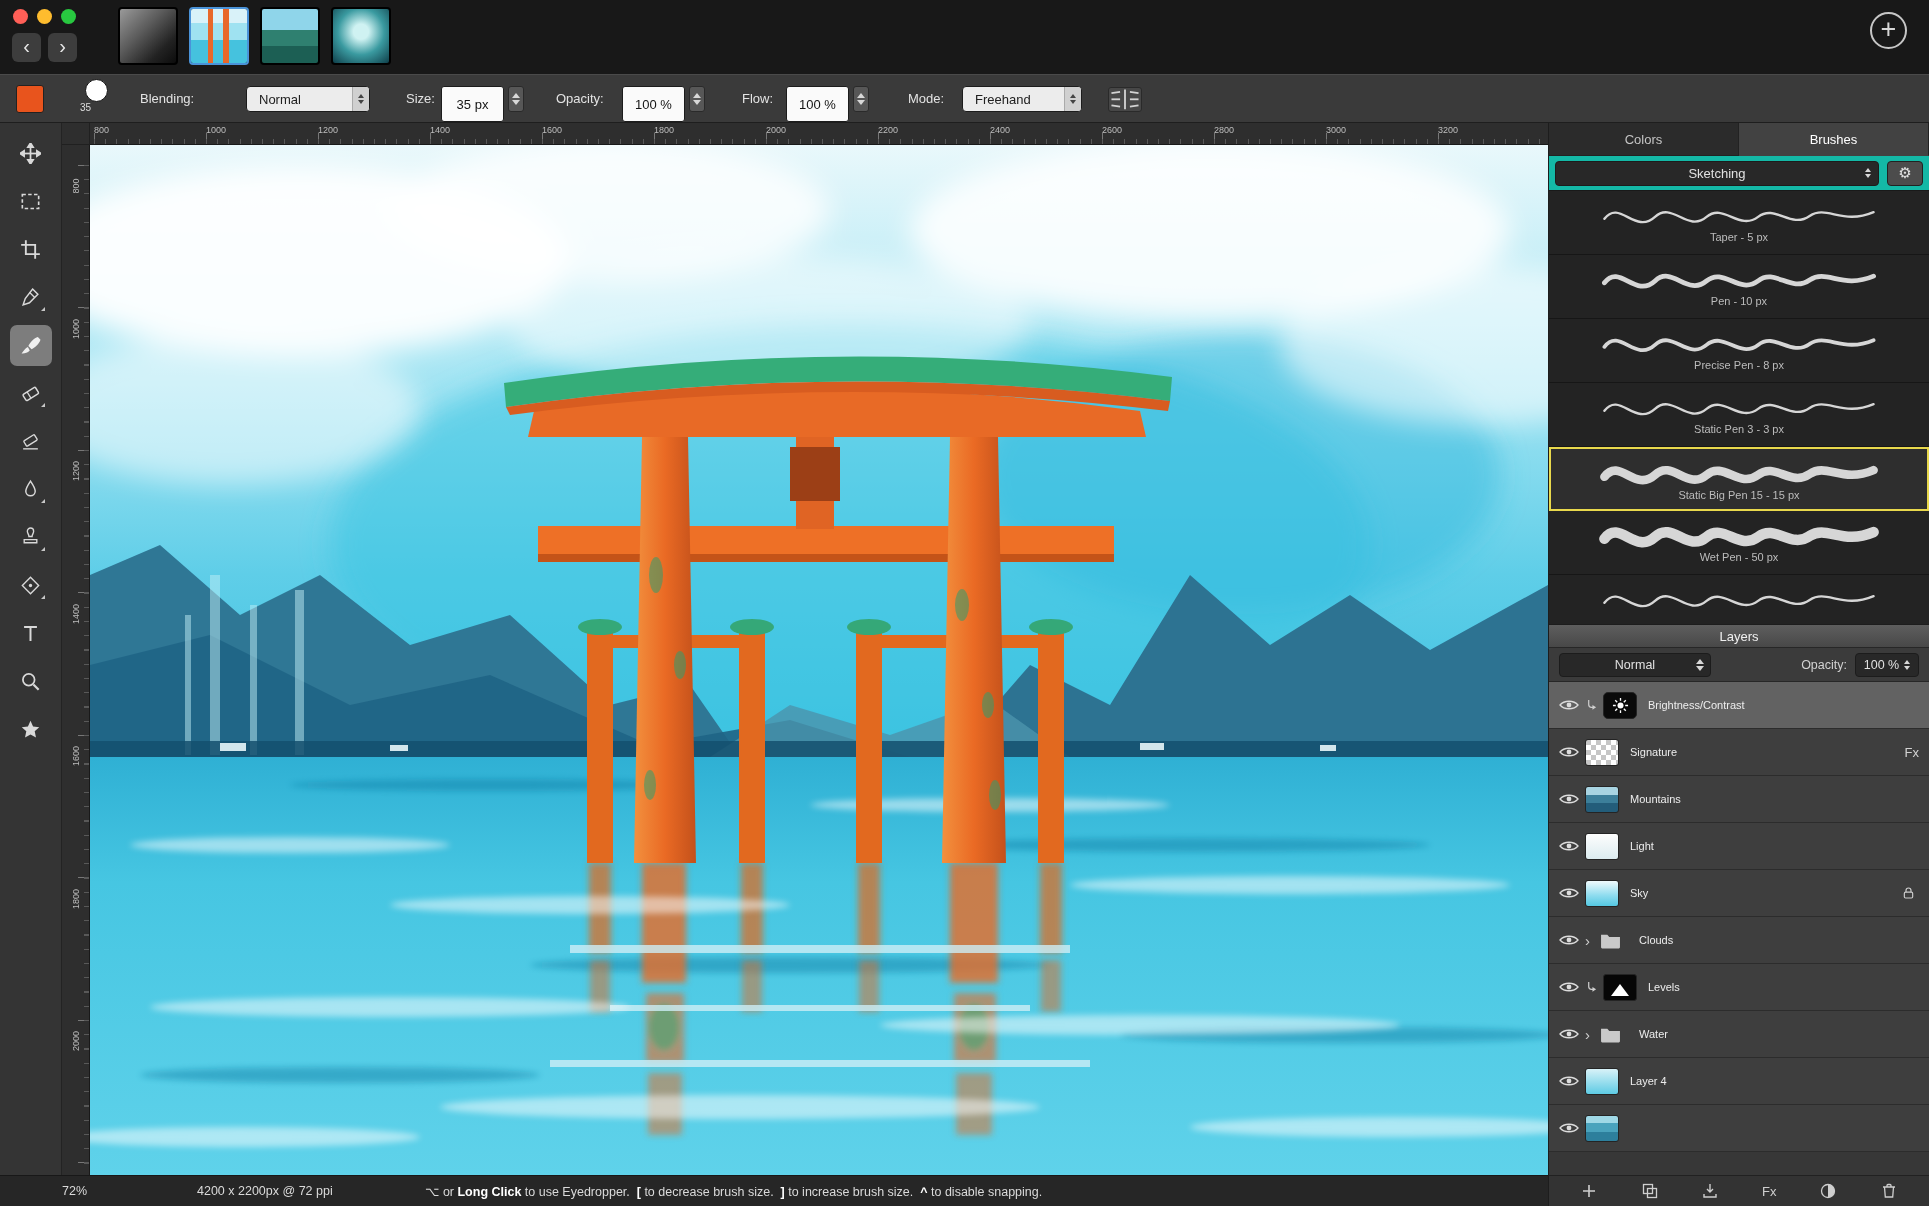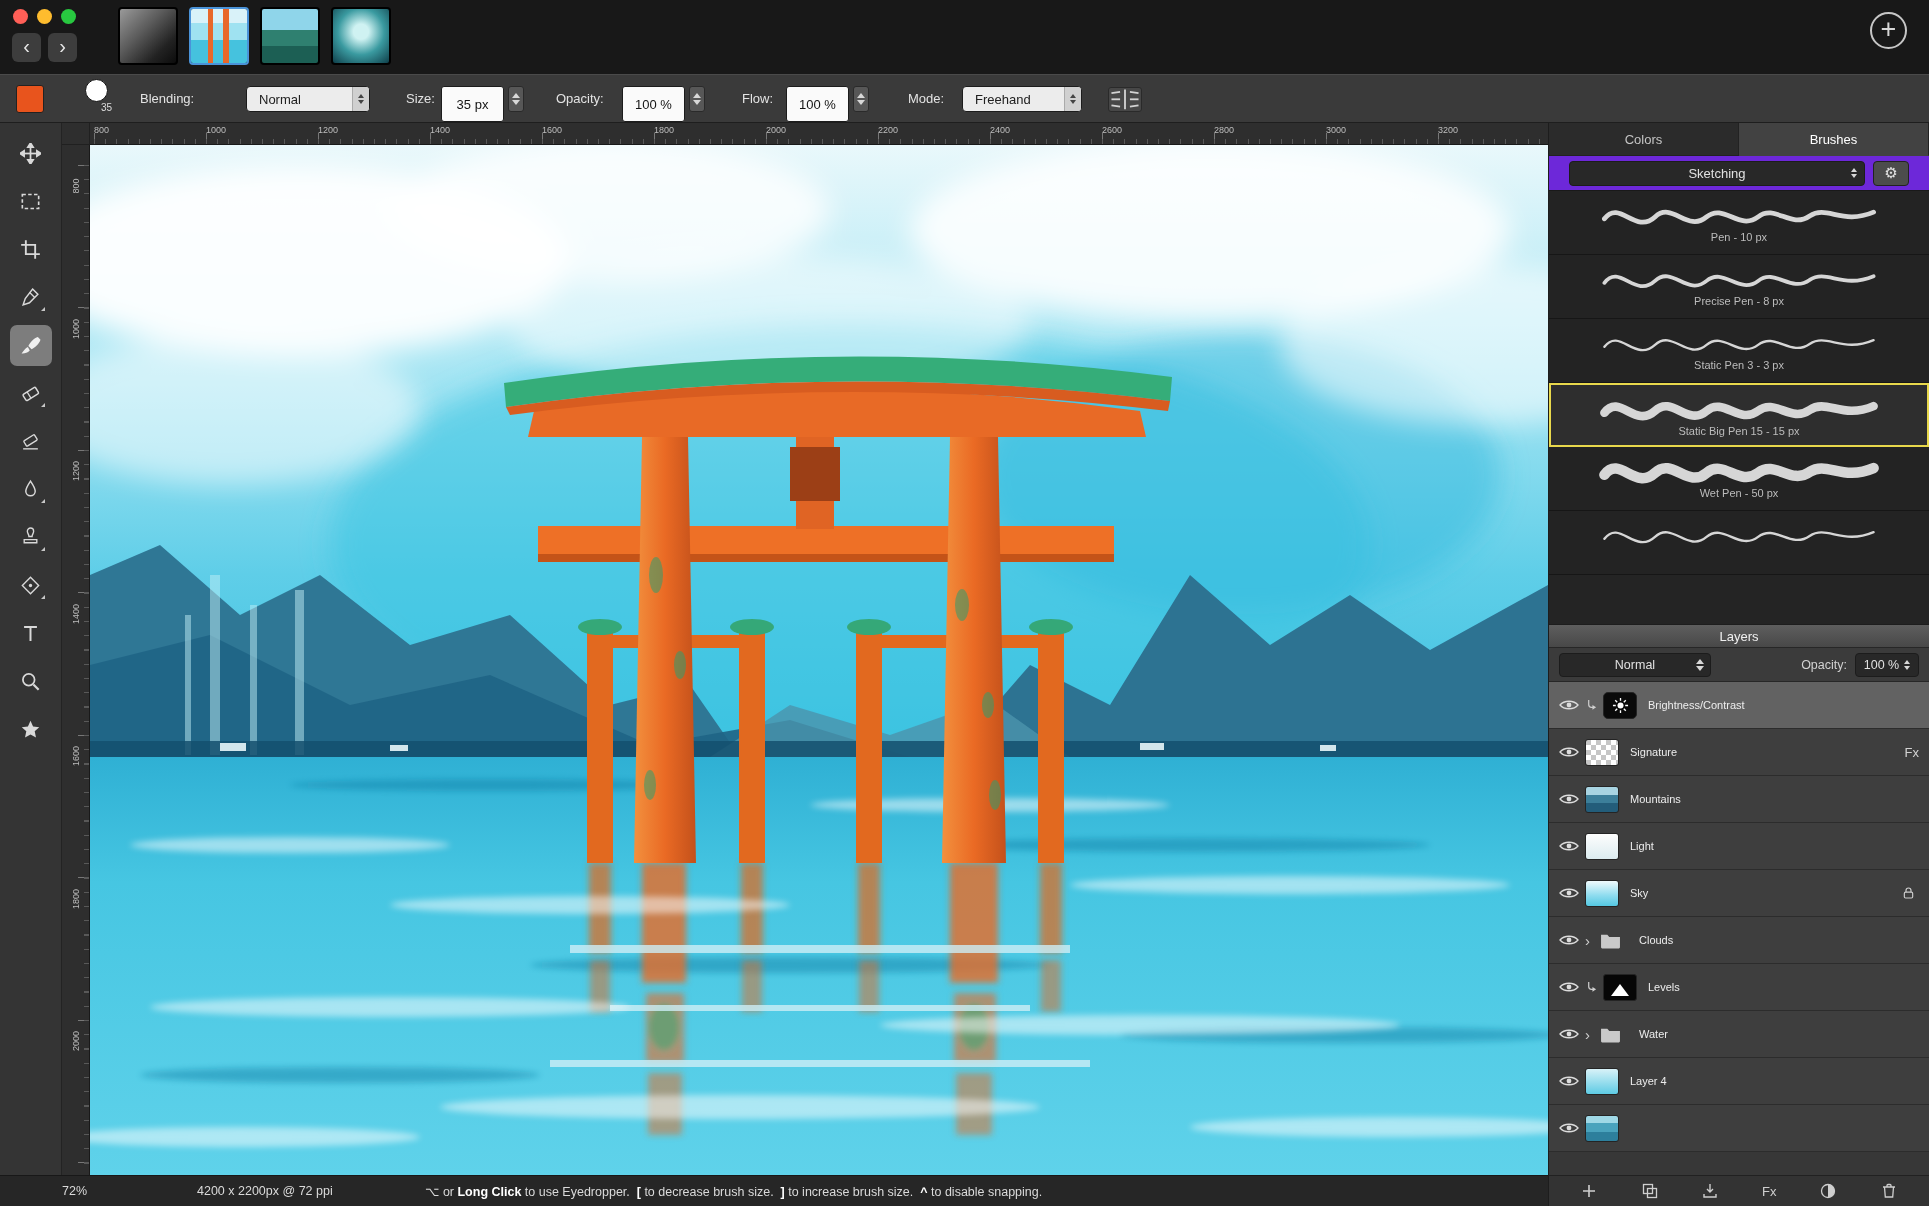--- a/index.html
+++ b/index.html
@@ -18,21 +18,21 @@
 .doc-art{width:100%;height:100%}
 .art-doc1{background:linear-gradient(135deg,#9a9a9a 0%,#5c5c5c 40%,#222 75%,#0c0c0c 100%)}
 .art-doc2{background:linear-gradient(90deg,transparent 0 30%,#e8682a 30% 40%,transparent 40% 58%,#e8682a 58% 68%,transparent 68%),linear-gradient(180deg,#d9f2f9 0 26%,#9fe2f1 26% 58%,#45c2de 58% 100%)}
 .art-doc3{background:linear-gradient(180deg,#8fd5ea 0 38%,#2f8070 38% 68%,#1c5f54 68%)}
 .art-doc4{background:radial-gradient(circle at 50% 42%,#cff2f2 0 18%,#3a9aa0 55%,#0f3f4a 100%)}
 .new-doc{position:absolute;right:22px;top:12px;width:37px;height:37px;border:2px solid #c6c6c6;border-radius:50%;color:#d6d6d6;font-size:27px;font-weight:300;display:flex;align-items:center;justify-content:center;padding-bottom:3px}
 
 
 .toolbar{position:absolute;left:0;top:74px;width:1929px;height:49px;background:#3a3a3a;border-top:1px solid #4a4a4a;border-bottom:1px solid #1e1e1e}
 .swatch{position:absolute;left:16px;top:10px;width:28px;height:28px;border-radius:3px;border:1px solid #222}
-.brush-preview{position:absolute;left:80px;top:4px;width:32px;text-align:right}
+.brush-preview{position:absolute;left:80px;top:4px;width:32px;text-align:left}
 .brush-preview .circle{width:23px;height:23px;border-radius:50%;background:#fff;margin:0 auto;border:1px solid #111}
 .brush-preview .num{font-size:10px;color:#ddd;margin-top:0}
 .tb-label{position:absolute;top:16px;color:#e3e3e3;font-size:13px}
 .tb-field{position:absolute;top:11px;height:36px;background:#fafafa;border-radius:3px;display:flex;align-items:center;justify-content:center;color:#141414;font-size:13px;border:1px solid #1c1c1c}
 .stepper{position:absolute;top:11px;width:16px;height:26px;background:#575757;border:1px solid #2a2a2a;border-radius:3px;display:flex;flex-direction:column;align-items:center;justify-content:center;gap:2px}
 .tri-up{width:0;height:0;border-left:4px solid transparent;border-right:4px solid transparent;border-bottom:5px solid #d8d8d8}
 .tri-down{width:0;height:0;border-left:4px solid transparent;border-right:4px solid transparent;border-top:5px solid #d8d8d8}
 .dropdown{position:absolute;top:11px;height:26px;background:#ececec;border:1px solid #1c1c1c;border-radius:4px;color:#202020;font-size:13px;display:flex;align-items:center;padding-left:12px}
 .dd-stepper{margin-left:auto;width:17px;height:100%;background:#d0d0d0;border-left:1px solid #aaa;border-radius:0 3px 3px 0;display:flex;flex-direction:column;align-items:center;justify-content:center;gap:2px}
 .dd-stepper .tri-up{border-bottom-color:#444;border-left-width:3.5px;border-right-width:3.5px;border-bottom-width:4.5px}
@@ -58,21 +58,21 @@
 
 
 .canvas{position:absolute;left:90px;top:145px;width:1458px;height:1030px;overflow:hidden;background:#aee6f2}
 .canvas svg{display:block;width:100%;height:100%}
 
 
 .right-panel{position:absolute;left:1548px;top:123px;width:381px;height:1083px;background:#383838;border-left:1px solid #1d1d1d;display:flex;flex-direction:column}
 .panel-tabs{display:flex;height:33px;flex:0 0 33px}
 .panel-tab{flex:1;display:flex;align-items:center;justify-content:center;font-size:13px;color:#c5c5c5;background:#2b2b2b;border-bottom:1px solid #222;border-right:1px solid #222}
 .panel-tab.active{background:#424242;color:#ffffff;border-bottom-color:transparent}
-.brush-cat-row{display:flex;align-items:center;gap:8px;padding:0 20px;height:34px;flex:0 0 34px;background:#6d28d9}
+.brush-cat-row{display:flex;align-items:center;gap:8px;padding:0 6px;height:34px;flex:0 0 34px;background:#14b8a6}
 .cat-dropdown{flex:1;height:25px;background:#282828;border:1px solid #1c1c1c;border-radius:4px;color:#e0e0e0;font-size:13px;display:flex;align-items:center;justify-content:center;position:relative}
 .cat-dropdown .chev{position:absolute;right:7px;display:flex;flex-direction:column;gap:2px}
 .cat-dropdown .chev .tri-up{border-left-width:3.5px;border-right-width:3.5px;border-bottom-width:4.5px}
 .cat-dropdown .chev .tri-down{border-left-width:3.5px;border-right-width:3.5px;border-top-width:4.5px}
 .gear-btn{width:36px;height:25px;background:#4c4c4c;border:1px solid #222;border-radius:4px;color:#e2e2e2;display:flex;align-items:center;justify-content:center;font-size:15px}
 .brush-list{height:434px;flex:0 0 434px;overflow:hidden;background:#242424;border-top:1px solid #191919}
 .brush-cell{height:64px;border-bottom:1px solid #161616;display:flex;flex-direction:column;align-items:center;padding-top:3px;background:#232323}
 .brush-cell.selected{border:2px solid #e8d84c;background:#2e2e2e}
 .brush-cell svg{width:310px;height:42px;flex:0 0 42px}
 .brush-label{font-size:11px;color:#bcbcbc;margin-top:-5px}
@@ -494,20 +494,26 @@
             <i class="tri-up"></i>
             <i class="tri-down"></i>
           </span>
       </div>
       <div class="gear-btn">
           <span>⚙</span>
         </div>
     </div>
     <div class="brush-list">
 
+        <div class="brush-cell">
+          <svg viewBox="0 0 310 44">
+            <path d="M14 26 C 30 5, 46 43, 67 24 C 85 7, 101 41, 121 24 C 139 9, 155 39, 175 24 C 193 10, 209 37, 229 23 C 247 11, 263 33, 296 19" fill="none" stroke="#d6d6d6" stroke-linecap="round" stroke-width="2.5"></path>
+          </svg>
+          <div class="brush-label">Taper - 5 px</div>
+        </div>
 
         <div class="brush-cell">
           <svg viewBox="0 0 310 44">
             <path d="M14 26 C 30 5, 46 43, 67 24 C 85 7, 101 41, 121 24 C 139 9, 155 39, 175 24 C 193 10, 209 37, 229 23 C 247 11, 263 33, 296 19" fill="none" stroke="#d6d6d6" stroke-linecap="round" stroke-width="5"></path>
           </svg>
           <div class="brush-label">Pen - 10 px</div>
         </div>
 
         <div class="brush-cell">
           <svg viewBox="0 0 310 44">

